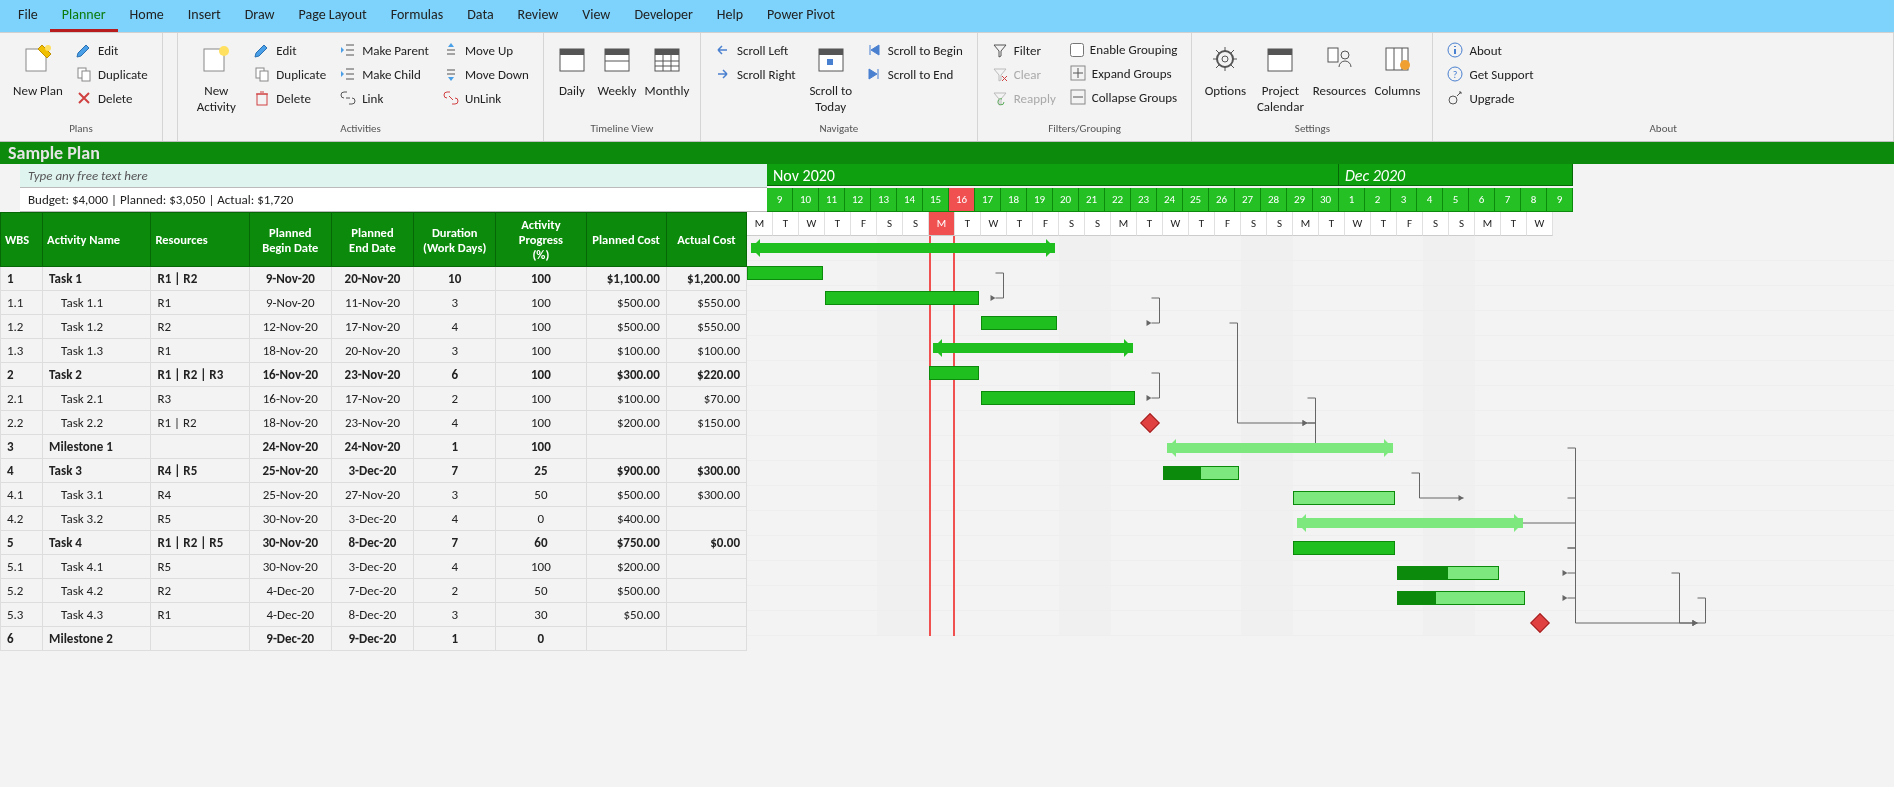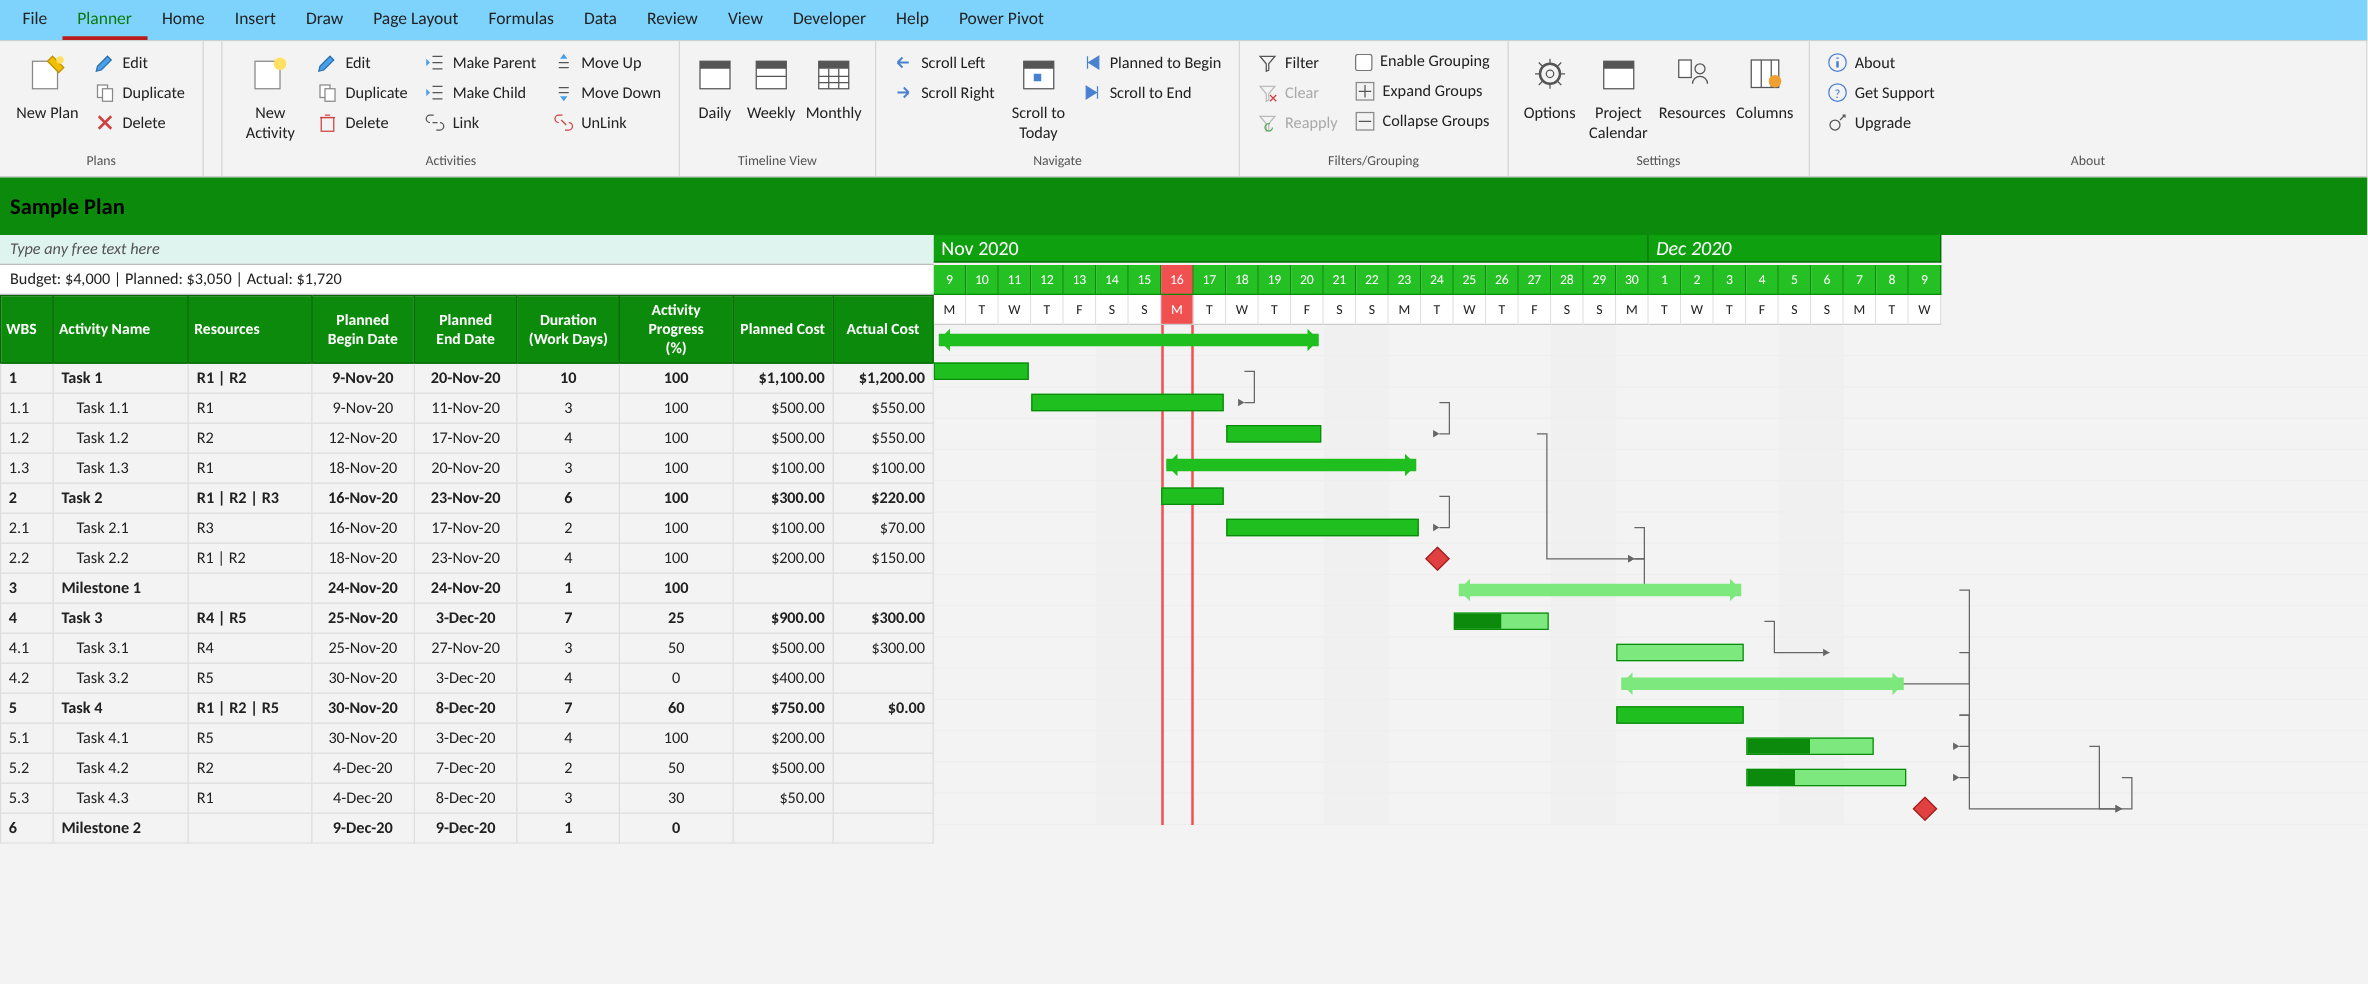--- a/index.html
+++ b/index.html
@@ -15,22 +15,22 @@
   .ribbon-group .label { text-align: center; font-size: 11px; color: #555; padding: 2px 0 4px; }
   .big-btn { display: flex; flex-direction: column; align-items: center; justify-content: center; width: 60px; padding: 4px; cursor: pointer; text-align:center; line-height:1.2; gap:8px;}
   .big-btn .icon { width: 32px; height: 32px; display:flex; align-items:center; justify-content:center; }
   .btn-col { display: flex; flex-direction: column; gap: 2px; }
   .small-btn { display: flex; align-items: center; gap: 6px; padding: 3px 6px; cursor: pointer; font-size: 13px; white-space:nowrap;}
   .small-btn .icon { width: 16px; height: 16px; display:inline-flex; align-items:center; justify-content:center; flex-shrink:0;}
   .checkbox-row { display: flex; align-items:center; gap:6px; padding: 3px 6px; font-size:13px;}
   .checkbox-row input { width:14px; height:14px;}
   
   .plan-area { display: flex; flex-direction: column; }
-  .title-bar { background: #0b8a0b; color: #000000; font-weight: bold; font-size: 18px; padding: 12px 8px; }
-  .subtitle-row { display:flex; }
+  .title-bar { background: #0b8a0b; color: #e5e5e5; font-weight: bold; font-size: 18px; padding: 0 8px; }
+  .subtitle-row { display:flex;margin-left:20px; }
   .free-text { flex: 0 0 747px; background: #dff3ef; color: #555; font-style: italic; padding: 4px 8px; border-bottom:1px solid #bbb;}
   .budget-row .budget-text { flex:0 0 747px; padding: 4px 8px; background:#fff; border-bottom:1px solid #bbb;}
   
   .grid-wrap { display: flex; }
   .left-grid { flex: 0 0 747px; }
   .right-chart { flex: 1; position:relative; overflow:hidden; }
   
   table { border-collapse: collapse; width: 100%; table-layout:fixed;}
   .left-grid th { background: #0b8a0b; color: #fff; font-weight: bold; font-size: 12.5px; padding: 4px 4px; border: 1px solid #066706; text-align:center; line-height:1.2; height:48px;}
   .left-grid td { border: 1px solid #ddd; padding: 3px 6px; height: 24px; font-size: 13px; white-space:nowrap; overflow:hidden;}
@@ -305,21 +305,21 @@
           </span>
           <span>Scroll to Today</span>
         </div>
       <div class="btn-col">
         <div class="small-btn">
             <span class="icon">
               <svg width="16" height="16">
                 <path d="M4 3v10 M13 3 L5 8 l8 5 z" fill="#4a80d0" stroke="#4a80d0"></path>
               </svg>
             </span>
-            <span>Planned to Begin</span>
+            <span>Scroll to Begin</span>
           </div>
         <div class="small-btn">
             <span class="icon">
               <svg width="16" height="16">
                 <path d="M12 3v10 M3 3 L11 8 l-8 5 z" fill="#4a80d0" stroke="#4a80d0"></path>
               </svg>
             </span>
             <span>Scroll to End</span>
           </div>
       </div>

